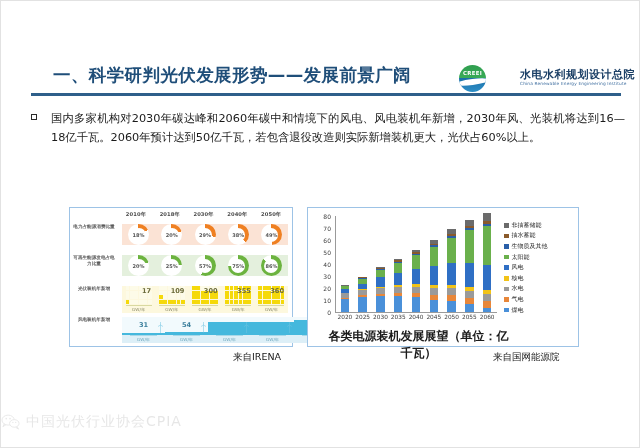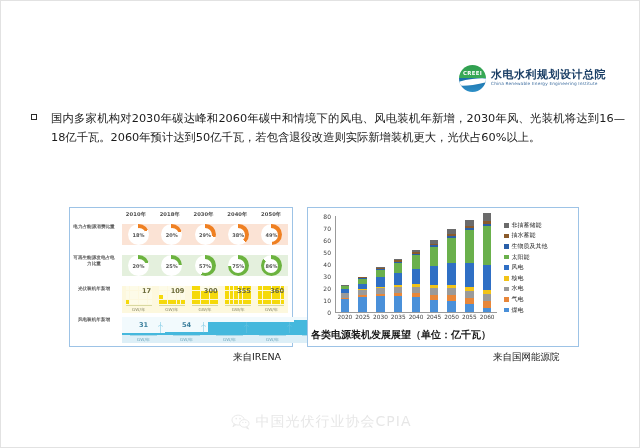--- a/index.html
+++ b/index.html
@@ -47,21 +47,21 @@
   .logo-mark .lm-txt {
     position: absolute; top: 5px; left: 0; right: 0;
     text-align: center; font-size: 5.4px; font-weight: bold;
     color: #ffffff; letter-spacing: .3px;
   }
   .logo-mark .lm-wave {
     position: absolute; left: -4px; right: -4px; top: 14px; height: 6px;
     background: #ffffff; border-radius: 50%;
     transform: rotate(-7deg);
   }
-  .logo-txt { line-height: 1.05; }
+  .logo-txt { line-height: 1.05; margin-left: 29px; }
   .logo-cn {
     font-size: 11px; font-weight: bold; color: #1b3f66; letter-spacing: .5px;
     white-space: nowrap;
   }
   .logo-en {
     font-size: 4.3px; color: #3c6c9e; letter-spacing: .15px;
     white-space: nowrap; margin-top: 1px;
   }
 
   
@@ -157,44 +157,48 @@
   }
   .sb-axisline { position: absolute; left: 27px; top: 104px; width: 162px; height: .8px; background: #9a9a9a; }
   .sb-axisline-v { position: absolute; left: 27px; top: 8px; width: .8px; height: 96px; background: #9a9a9a; }
   .bars { position: absolute; left: 0; bottom: 0; width: 100%; height: 100%; display: flex; align-items: flex-end; }
   .barcol { flex: 1; display: flex; flex-direction: column-reverse; align-items: center; }
   .barcol .stack { width: 8.5px; display: flex; flex-direction: column-reverse; }
   .barcol .stack span { display: block; width: 100%; }
   .sb-xlabels { position: absolute; left: 28px; top: 106px; width: 160px; display: flex; }
   .sb-xlabels div { flex: 1; text-align: center; font-size: 5.8px; color: #404040; }
   .sb-caption {
-    position: absolute; left: 3px; top: 120px; width: 185px; 
-    font-size: 10px; font-weight: bold; color: #1a1a1a;
+    position: absolute; left: 18px; top: 120px; width: 185px; text-align: center;
+    font-size: 12px; font-weight: bold; color: #1a1a1a;
   }
   .sb-legend { position: absolute; left: 196px; top: 12px; width: 74px; }
   .sb-legend .li { display: flex; align-items: center; height: 10.6px; }
   .sb-legend .sw { width: 4.5px; height: 4.5px; margin-right: 3px; flex: 0 0 auto; }
   .sb-legend .lt { font-size: 6px; color: #2a2a2a; white-space: nowrap; }
 
   
   .footer {
     position: absolute; left: 0; bottom: 16px; width: 640px;
-    display: flex; align-items: center; justify-content: center; gap: 6px;
+    display: flex; align-items: center; gap: 6px;
     opacity: .45;
   }
   .wechat { width: 19px; height: 16px; position: relative; flex: 0 0 auto; }
   .footer-text {
     font-size: 14px; color: #c9c9c9; letter-spacing: 1px; white-space: nowrap;
   }
 </style>
 </head>
 <body>
 
 <div id="slide">
 
+  <div class="title-row">
+    <div class="title-text">一、科学研判光伏发展形势——发展前景广阔</div>
+    <div class="title-rule"></div>
+  </div>
 
   <div class="logo-wrap">
     <div class="logo-mark">
       <div class="lm-txt">CREEI</div>
       <div class="lm-wave"></div>
     </div>
     <div class="logo-txt">
       <div class="logo-cn">水电水利规划设计总院</div>
       <div class="logo-en">China Renewable Energy Engineering Institute</div>
     </div>

